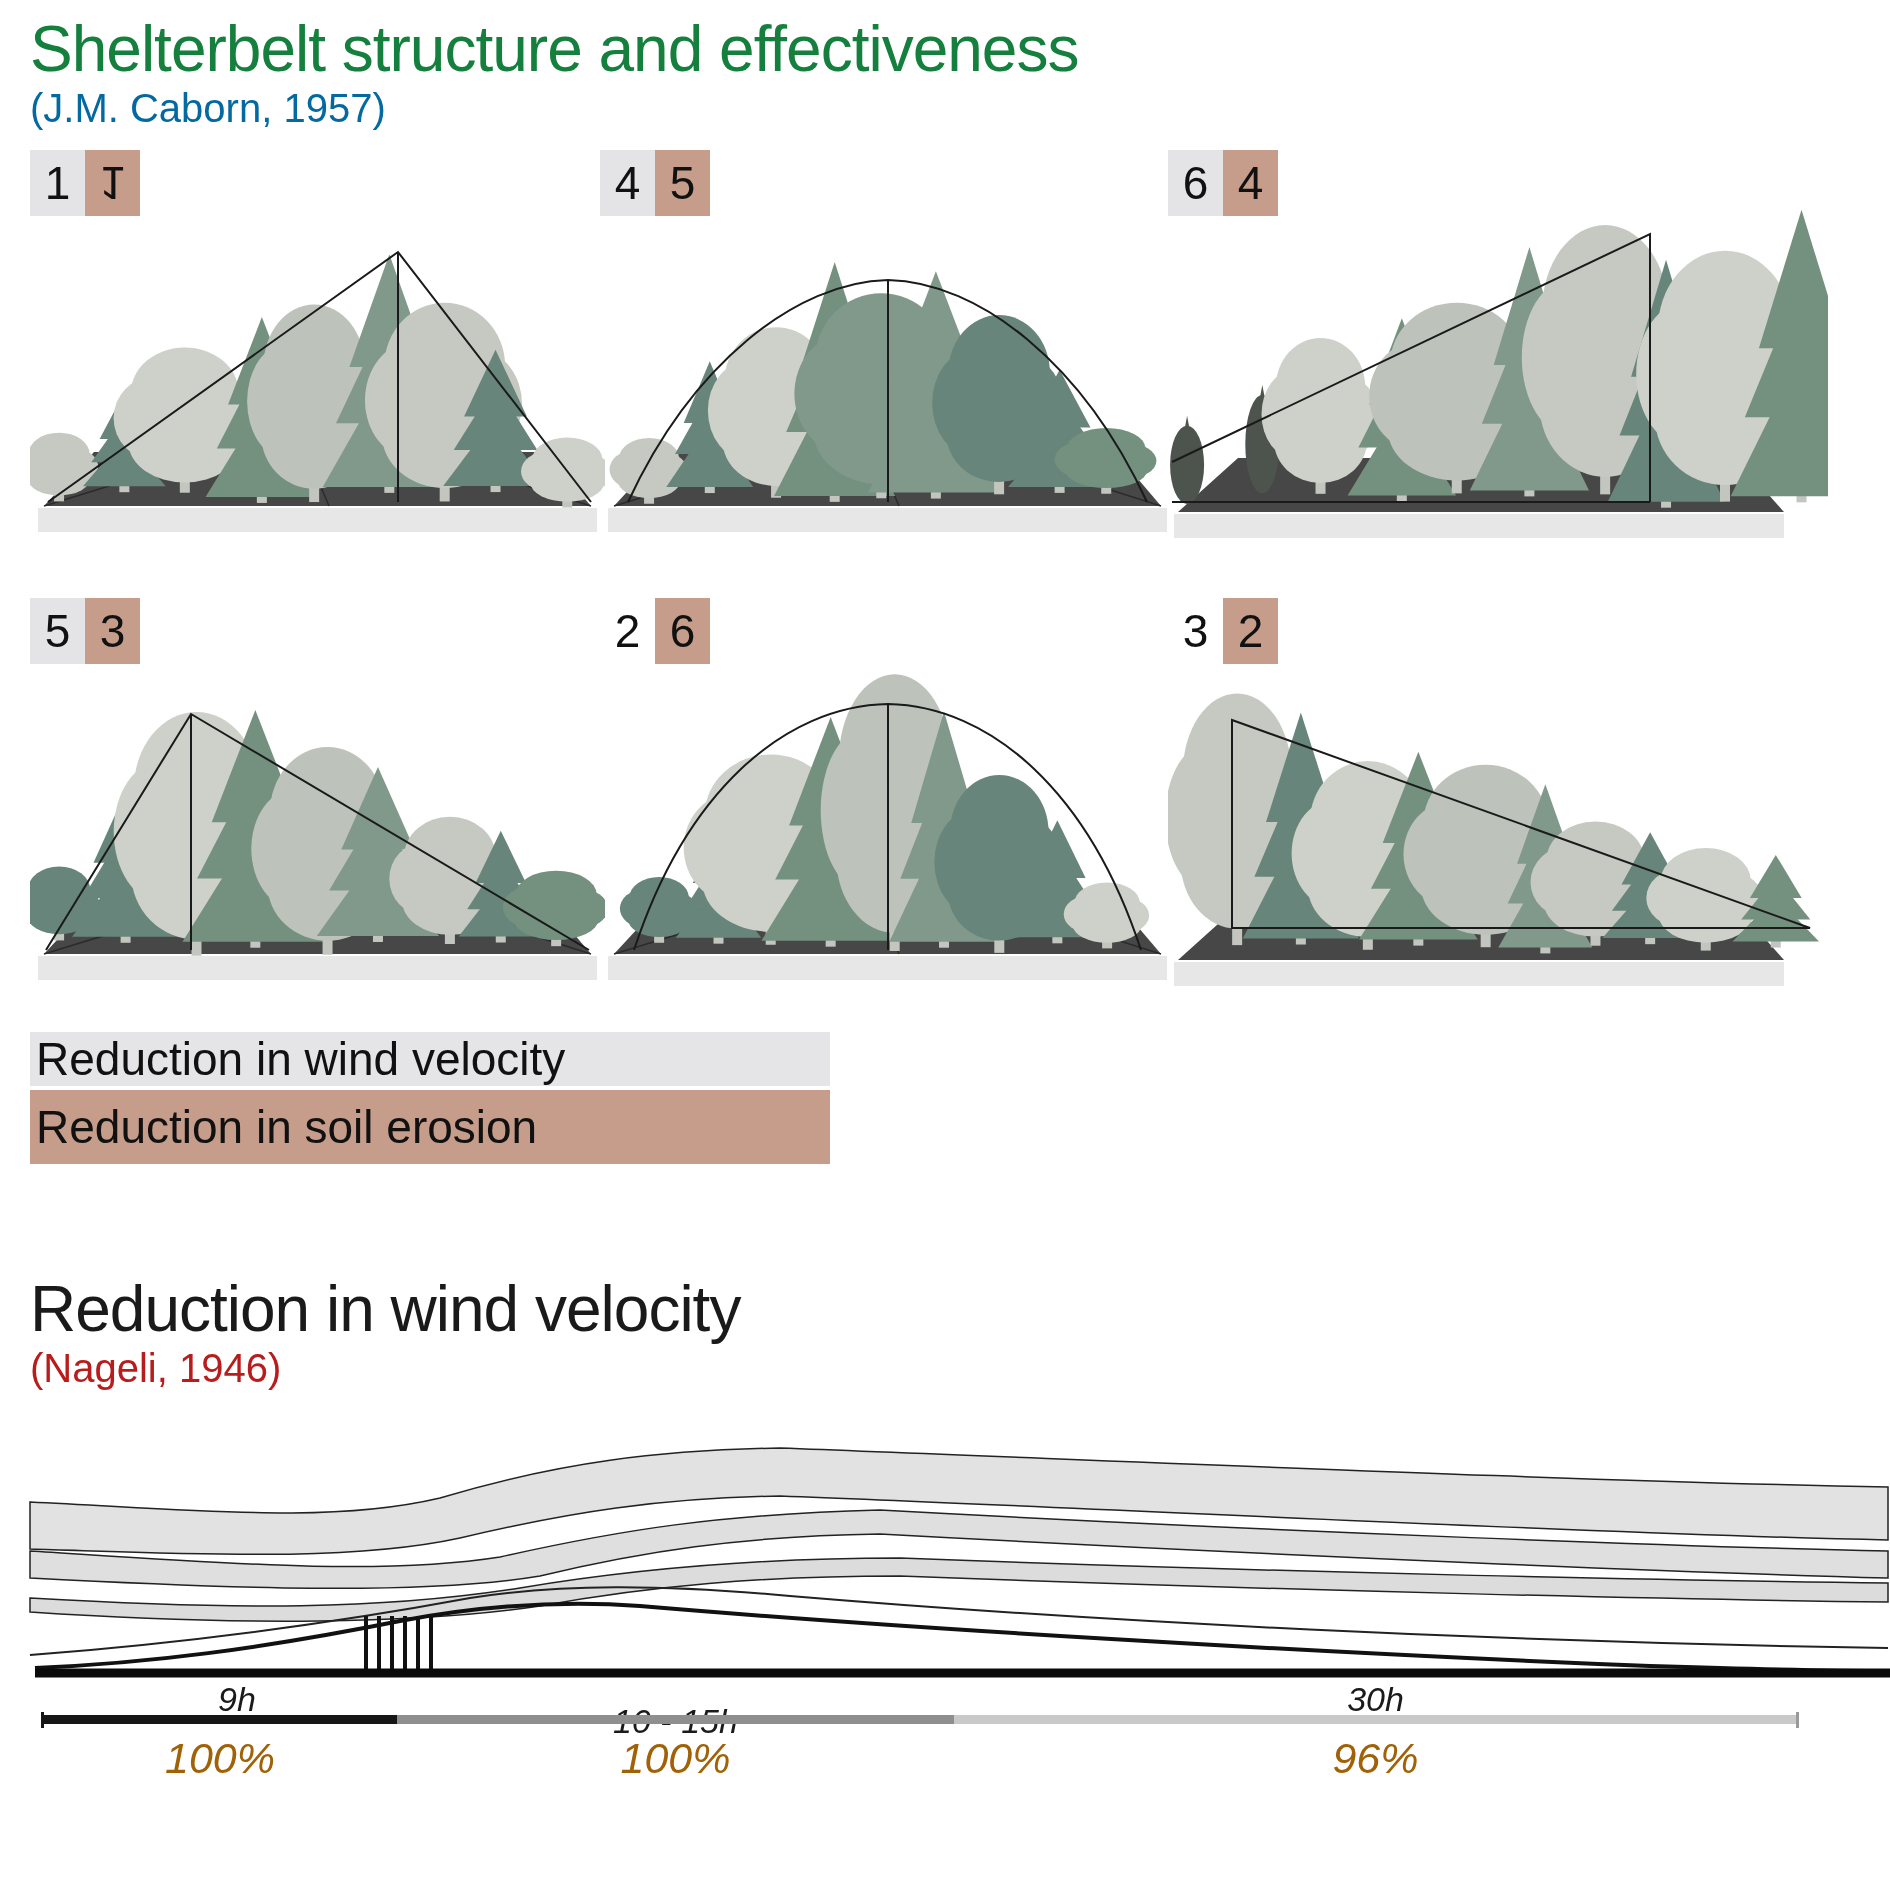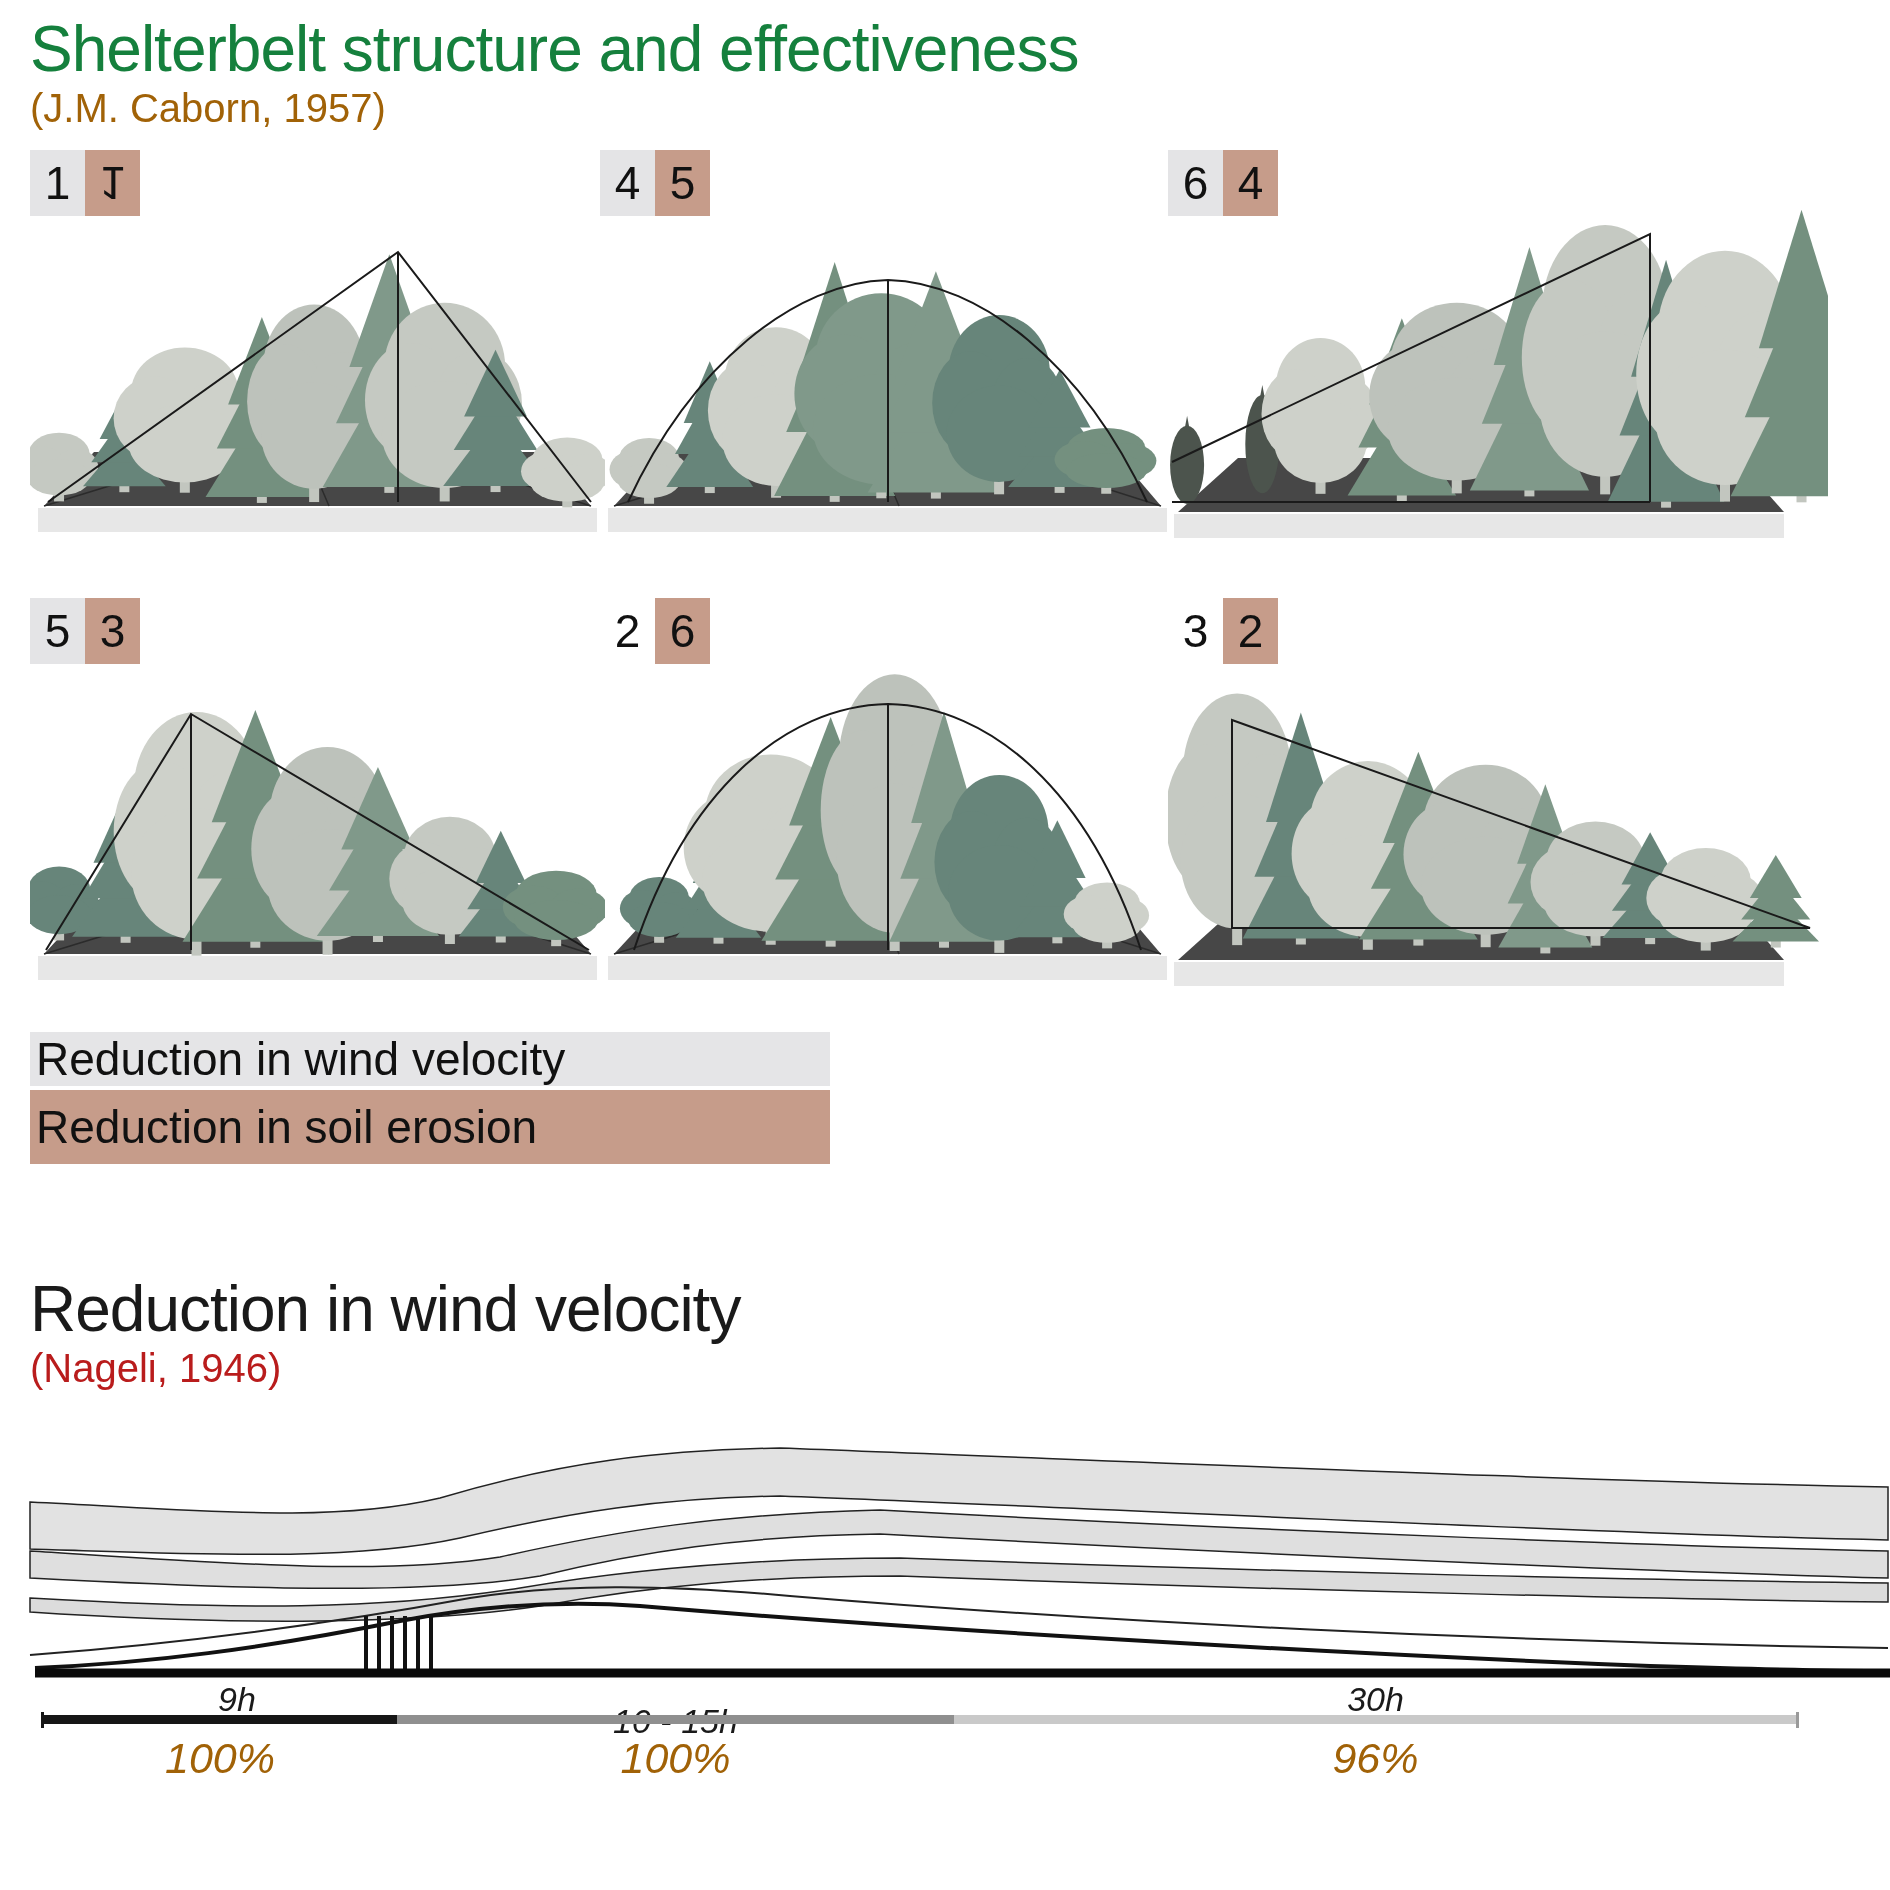--- a/index.html
+++ b/index.html
@@ -2,21 +2,21 @@
 <html><head>
 <meta charset="utf-8">
 <style>
   html,body{margin:0;padding:0;}
   body{
     width:1890px;height:1890px;position:relative;background:#ffffff;
     font-family:"Liberation Sans", sans-serif;color:#111;overflow:hidden;
   }
   .abs{position:absolute;}
   .main-title{left:30px;top:12px;font-size:64px;letter-spacing:-1px;color:#15803d;}
-  .main-sub{left:30px;top:86px;font-size:40px;color:#a16207;}
+  .main-sub{left:30px;top:86px;font-size:40px;color:#0369a1;}
   .panel{position:absolute;width:660px;height:500px;}
   .badges{position:absolute;left:0;top:0;display:flex;}
   .badge{width:55px;height:66px;display:flex;align-items:center;justify-content:center;
          font-size:46px;color:#111;}
   .flip-v{display:inline-block;transform:scaleY(-1);}
   .panel svg{position:absolute;left:0;top:44px;}
   .legend-bar{left:30px;width:800px;display:flex;align-items:center;font-size:46px;padding-left:6px;box-sizing:border-box;}
   .sec2-title{left:30px;top:1272px;font-size:64px;letter-spacing:-1px;color:#1a1a1a;}
   .sec2-sub{left:30px;top:1346px;font-size:40px;color:#b91c1c;}
   .zone-label{position:absolute;text-align:center;font-style:italic;font-size:34px;color:#1a1a1a;}

